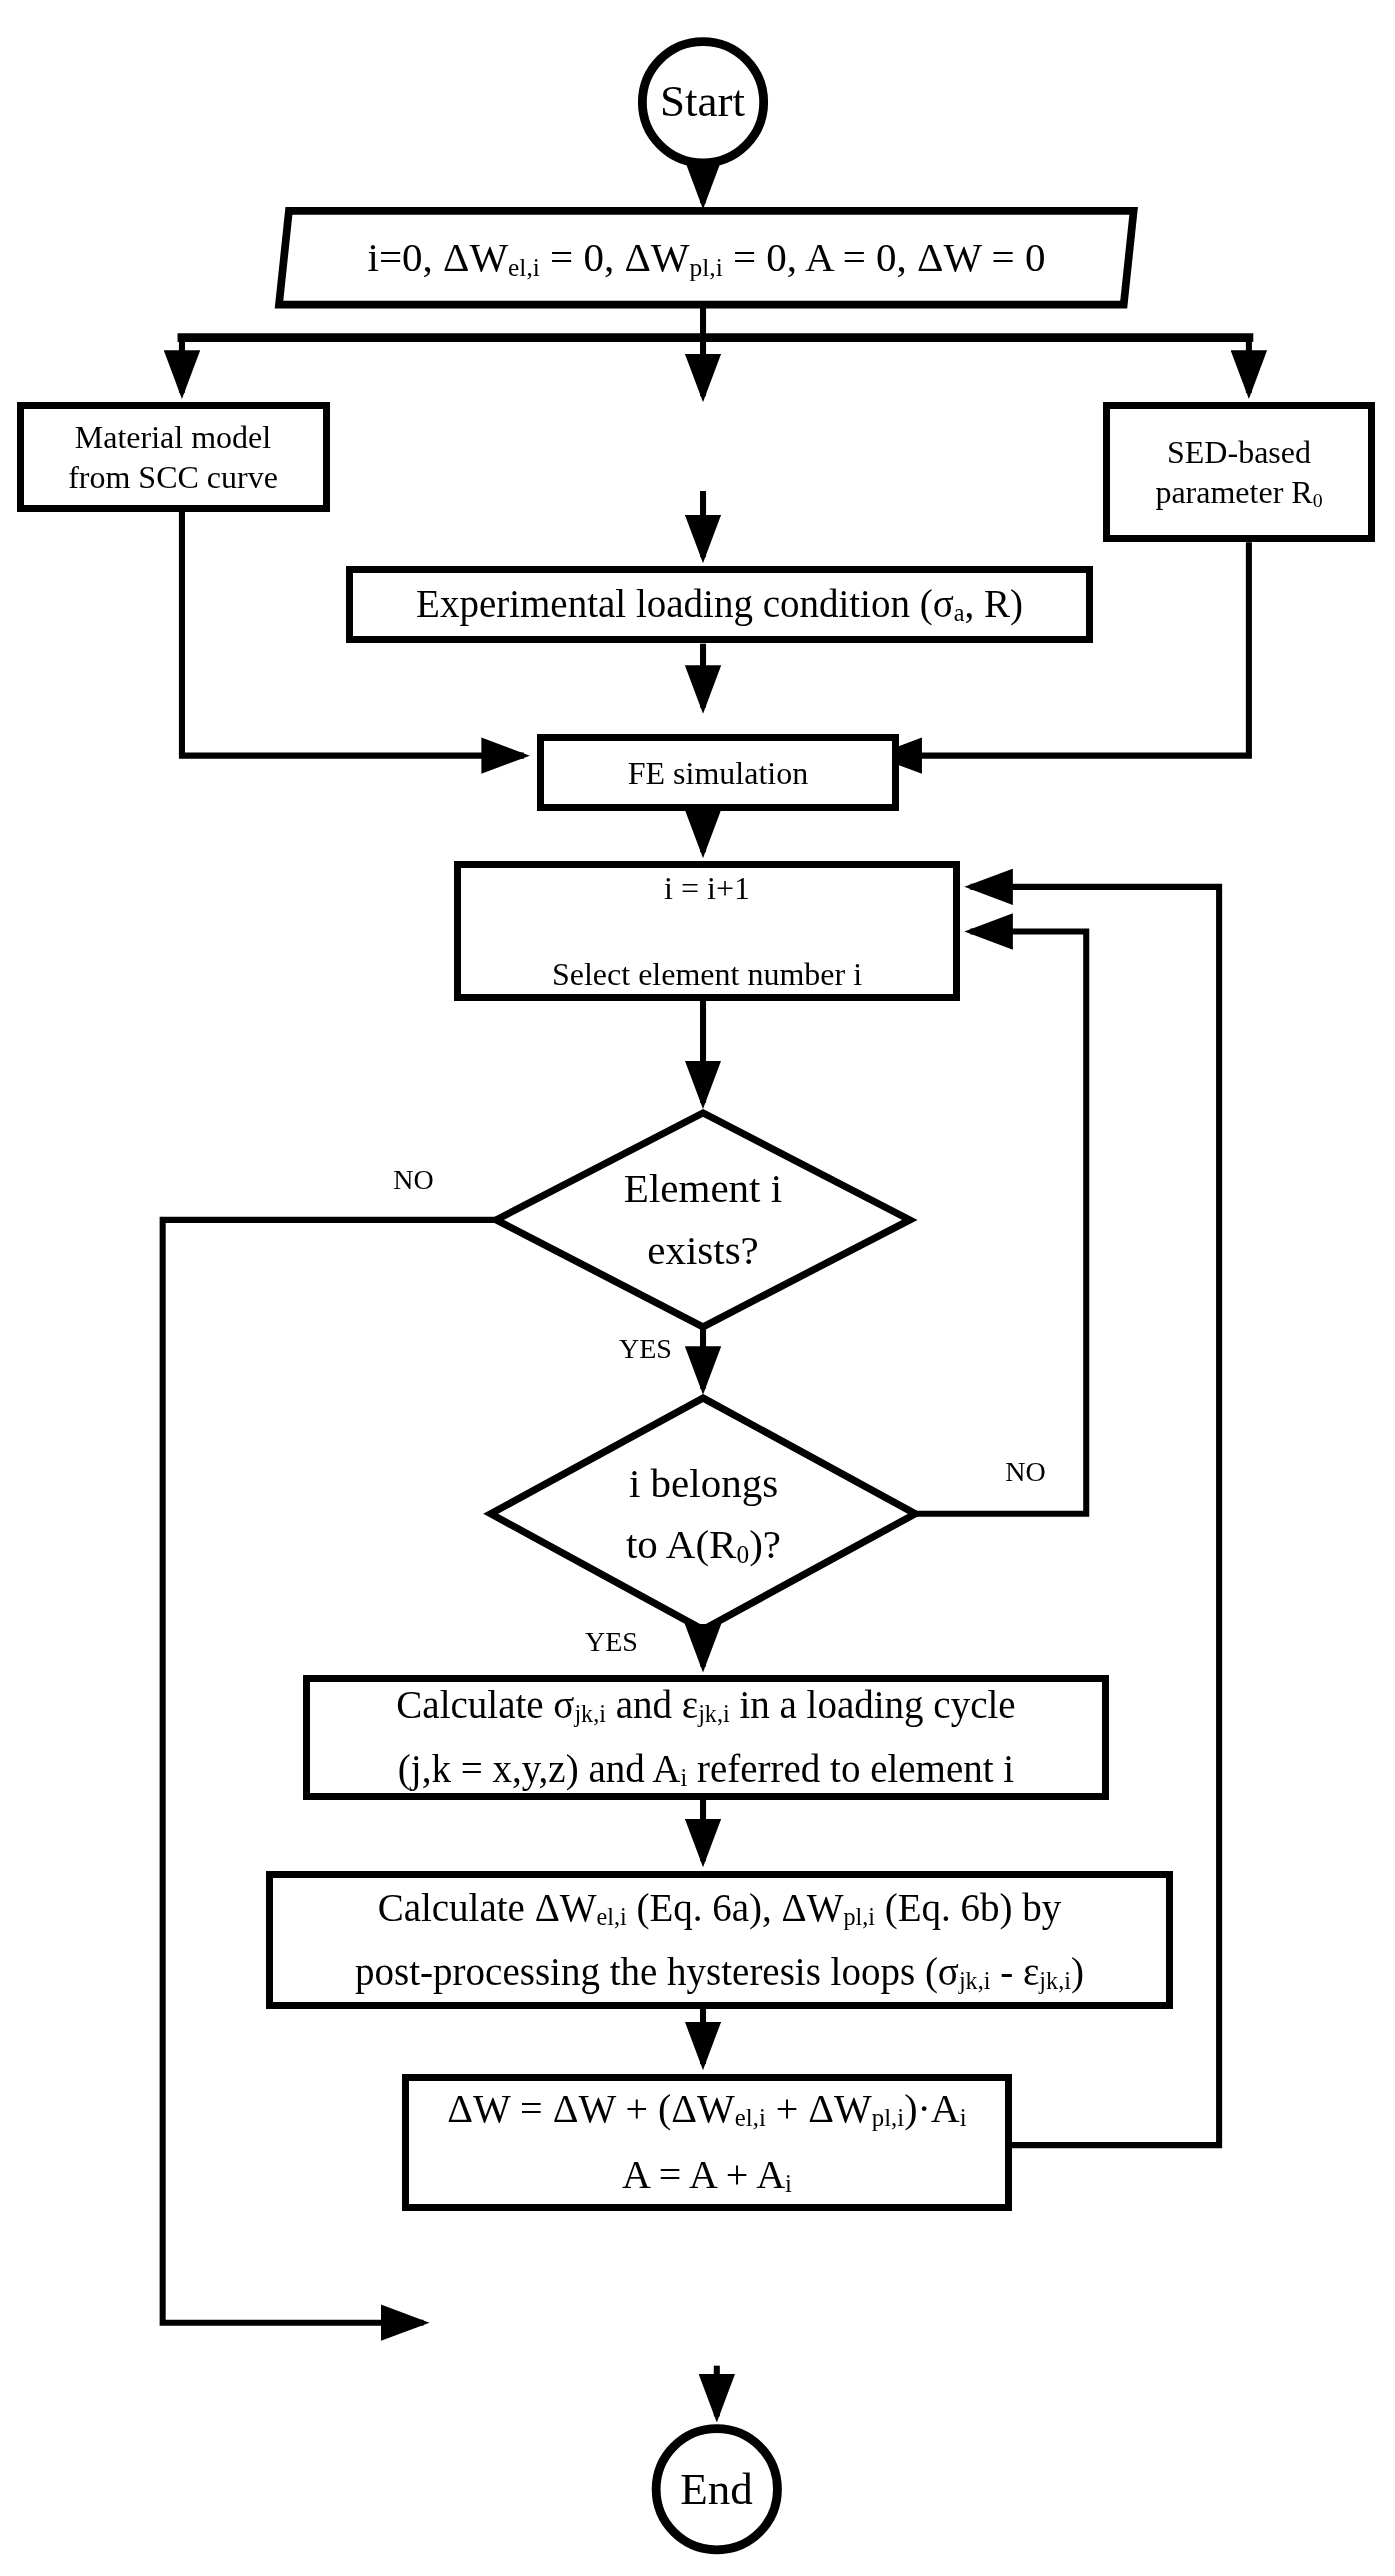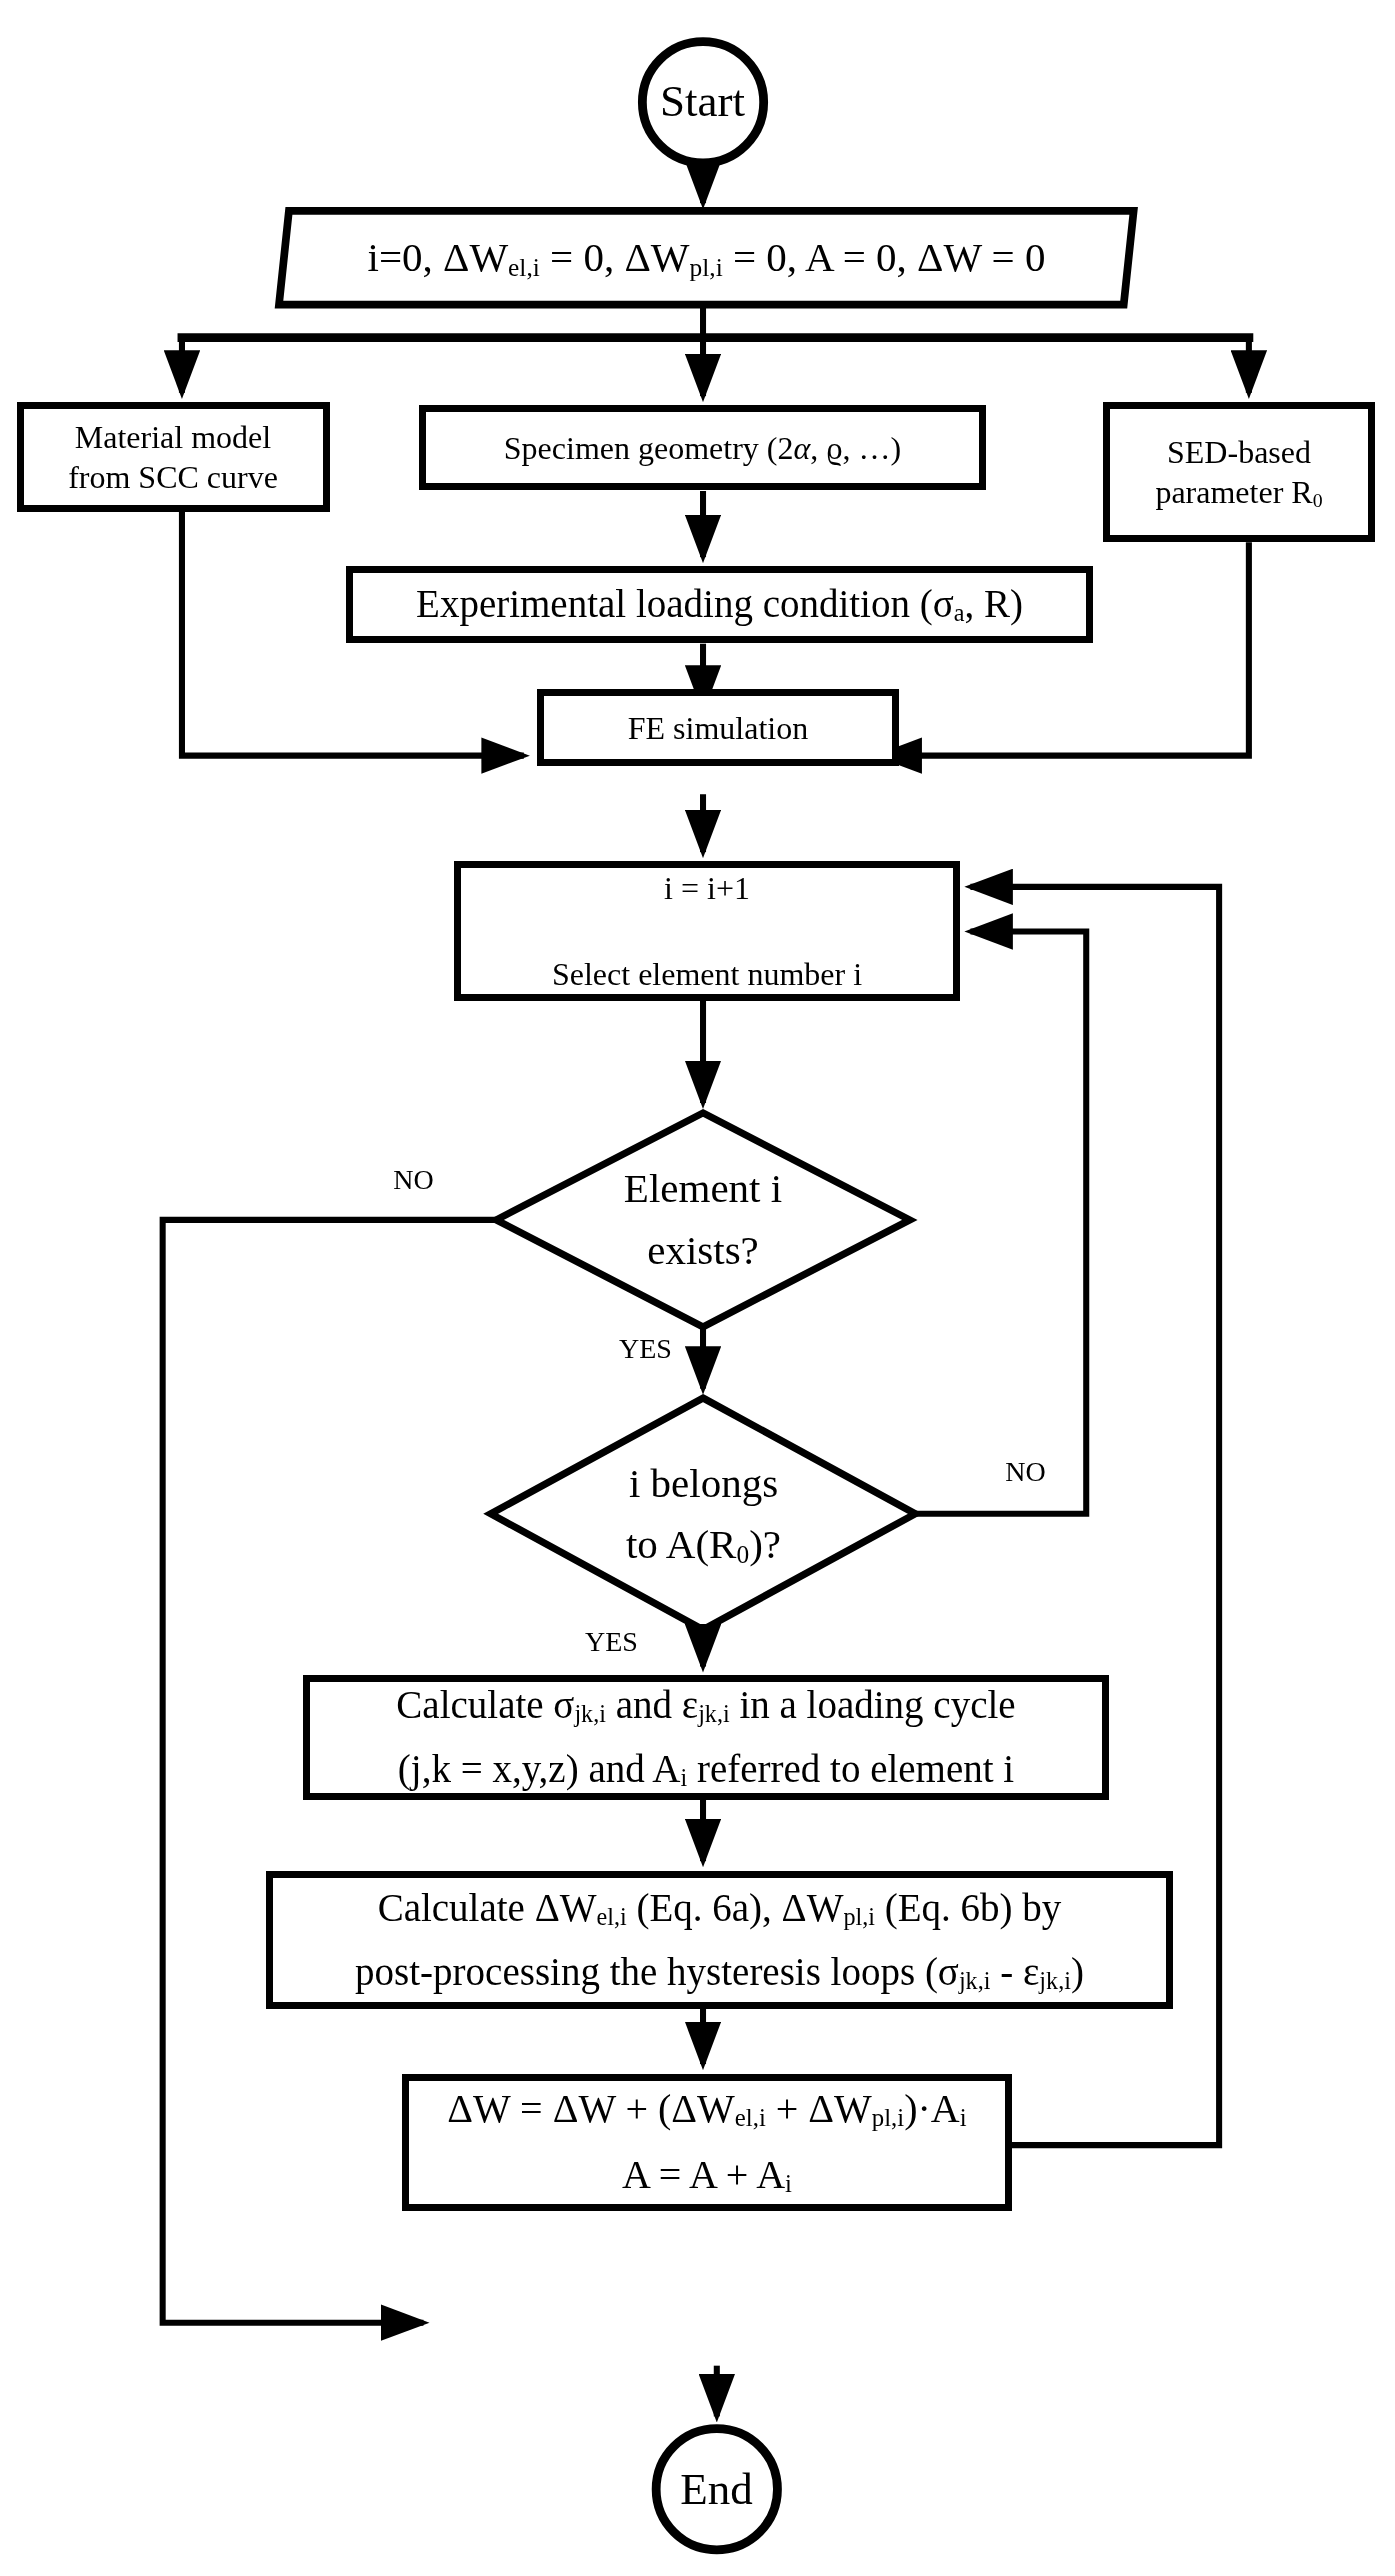--- a/index.html
+++ b/index.html
@@ -118,40 +118,35 @@
     <div class="bline">
       <span>i=0, ΔW</span><span class="sb">el,i</span><span> = 0, ΔW</span><span class="sb">pl,i</span><span> = 0, A = 0, ΔW = 0</span>
     </div>
   </div>
 
   <div class="node" style="left:16.5px;top:402px;width:313px;height:110px;">
     <div>Material model</div>
     <div>from SCC curve</div>
   </div>
 
-  <div class="node" style="left:419px;top:405px;width:567px;height:85px;">
-    <div>
-      <span>Specimen geometry (2</span><span class="it">α</span><span>, ϱ, …)</span>
-    </div>
-  </div>
 
   <div class="node" style="left:1103px;top:402px;width:272px;height:140px;">
     <div>SED-based</div>
     <div>
       <span>parameter R</span><span class="sb">0</span>
     </div>
   </div>
 
   <div class="node f70" style="left:346px;top:566px;width:747px;height:77px;">
     <div>
       <span>Experimental loading condition (σ</span><span class="sb">a</span><span>, R)</span>
     </div>
   </div>
 
-  <div class="node" style="left:537px;top:689px;width:362px;height:77px;">
+  <div class="node" style="left:537px;top:734px;width:362px;height:77px;">
     <div>FE simulation</div>
   </div>
 
   <div class="node" style="left:454px;top:861px;width:506px;height:140px;justify-content:space-between;">
     <div>i = i+1</div>
     <div>Select element number i</div>
   </div>
 
   <div class="txt" style="left:496px;top:1137px;width:414px;height:165px;line-height:1.5;">
     <div>Element i</div>

